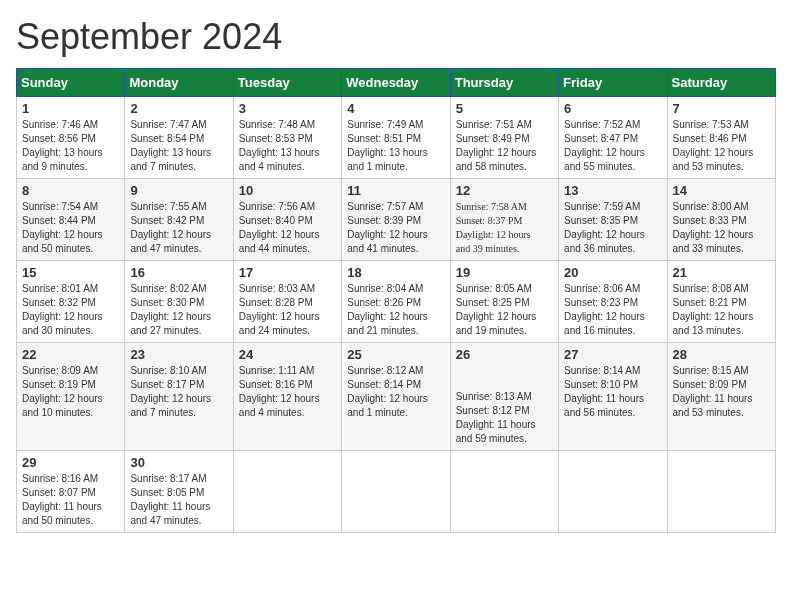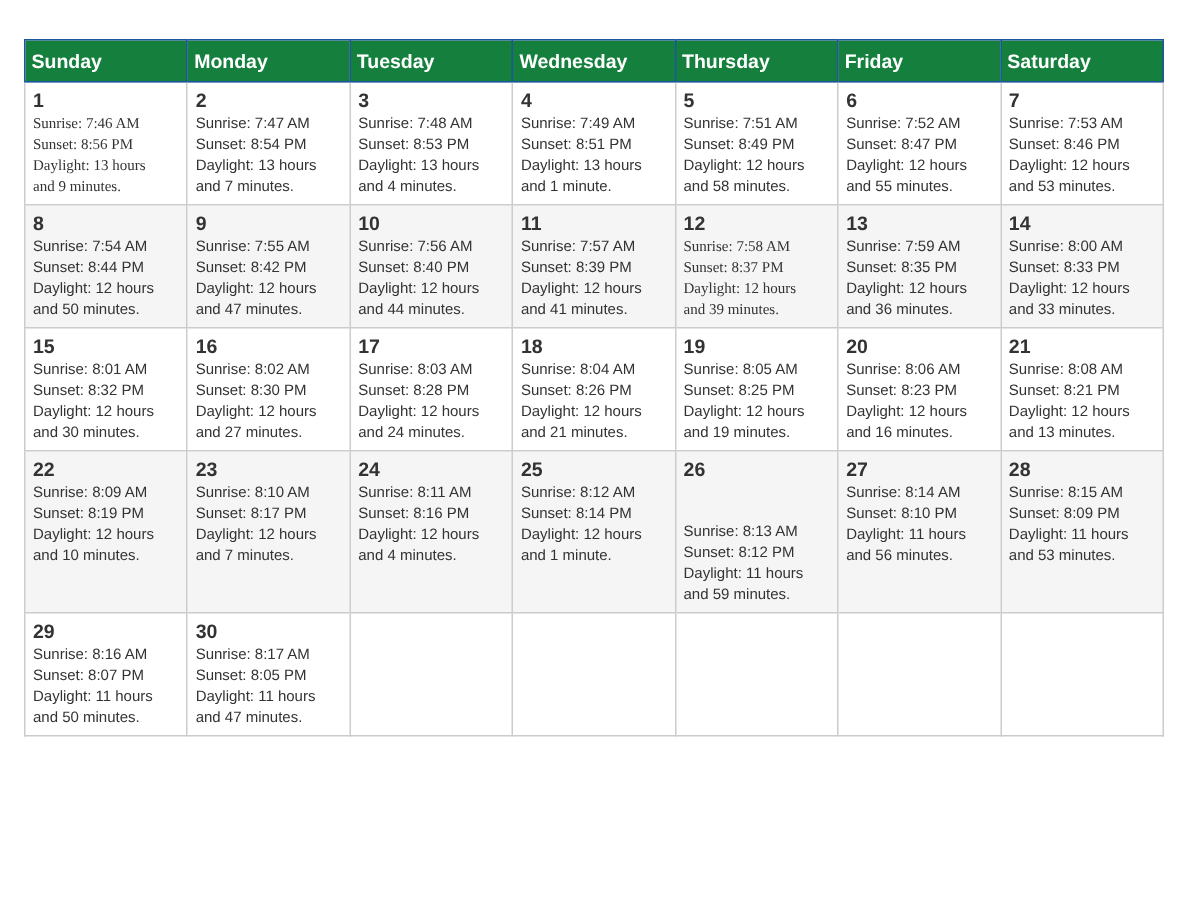--- a/index.html
+++ b/index.html
@@ -92,40 +92,41 @@
     }
     .empty-cell {
       background: #fff !important;
     }
   </style>
 </head>
 <body>
 
 <div class="header-area">
   <div class="title-area">
+    <div class="month-title">September 2024</div>
   </div>
 </div>
 
 <table class="calendar-table">
   <thead>
     <tr>
     <th>Sunday</th>
         <th>Monday</th>
         <th>Tuesday</th>
         <th>Wednesday</th>
         <th>Thursday</th>
         <th>Friday</th>
         <th>Saturday</th>
       </tr>
   </thead>
   <tbody id="calendar-body">
   <tr>
         <td>
           <span class="day-number">1</span>
-          <div class="day-info" style="white-space: pre-line; font-family: Liberation Serif, serif;">Sunrise: 7:46 AM
+          <div class="day-info" style="white-space: pre-line;">Sunrise: 7:46 AM
 Sunset: 8:56 PM
 Daylight: 13 hours
 and 9 minutes.</div>
         </td>
         <td>
           <span class="day-number">2</span>
           <div class="day-info" style="white-space: pre-line;">Sunrise: 7:47 AM
 Sunset: 8:54 PM
 Daylight: 13 hours
 and 7 minutes.</div>
@@ -278,21 +279,21 @@
         </td>
         <td>
           <span class="day-number">23</span>
           <div class="day-info" style="white-space: pre-line;">Sunrise: 8:10 AM
 Sunset: 8:17 PM
 Daylight: 12 hours
 and 7 minutes.</div>
         </td>
         <td>
           <span class="day-number">24</span>
-          <div class="day-info" style="white-space: pre-line;">Sunrise: 8:11 AM
+          <div class="day-info" style="white-space: pre-line;">Sunrise: 1:11 AM
 Sunset: 8:16 PM
 Daylight: 12 hours
 and 4 minutes.</div>
         </td>
         <td>
           <span class="day-number">25</span>
           <div class="day-info" style="white-space: pre-line;">Sunrise: 8:12 AM
 Sunset: 8:14 PM
 Daylight: 12 hours
 and 1 minute.</div>

